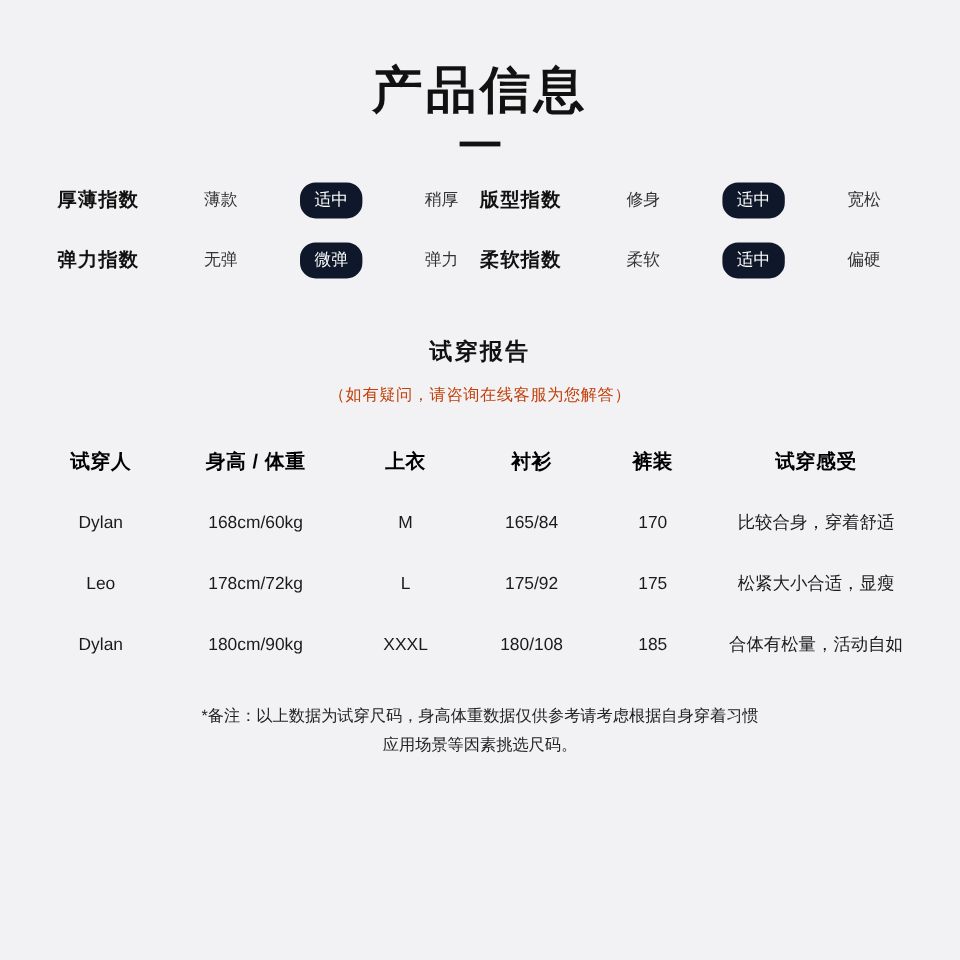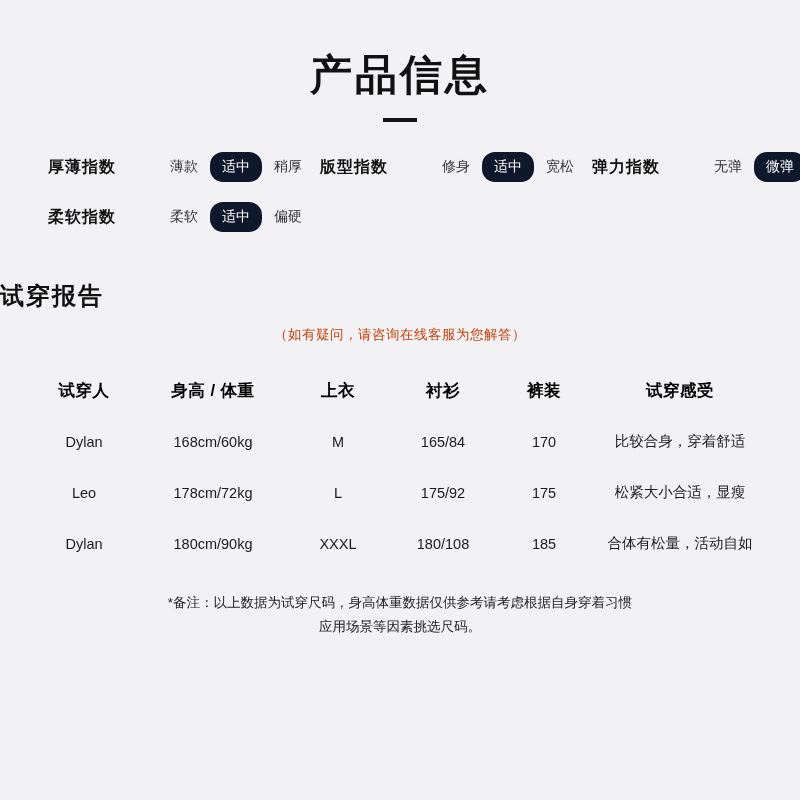--- a/index.html
+++ b/index.html
@@ -35,21 +35,21 @@
     width: 34px;
     height: 4px;
     background: #111;
     margin: 18px auto 0 auto;
   }
 
   
   .index-grid {
     margin-top: 30px;
     display: grid;
-    grid-template-columns: 1fr 1fr 1fr;
+    grid-template-columns: 1fr 1fr;
     row-gap: 20px;
     padding: 0 48px;
     box-sizing: border-box;
   }
   .index-row {
     display: flex;
     align-items: center;
   }
   .index-label {
     font-size: 16px;
@@ -75,22 +75,22 @@
     white-space: nowrap;
   }
   .opt.active {
     background: #0f172a;
     color: #ffffff;
     font-weight: normal;
   }
 
   
   .report-title {
-    text-align: left;
-    font-size: 24px;
+    text-align: center;
+    font-size: 19px;
     font-weight: bold;
     letter-spacing: 2px;
     margin-top: 48px;
     color: #111;
   }
   .report-sub {
     text-align: center;
     font-size: 13.5px;
     color: #c2410c;
     margin-top: 14px;

